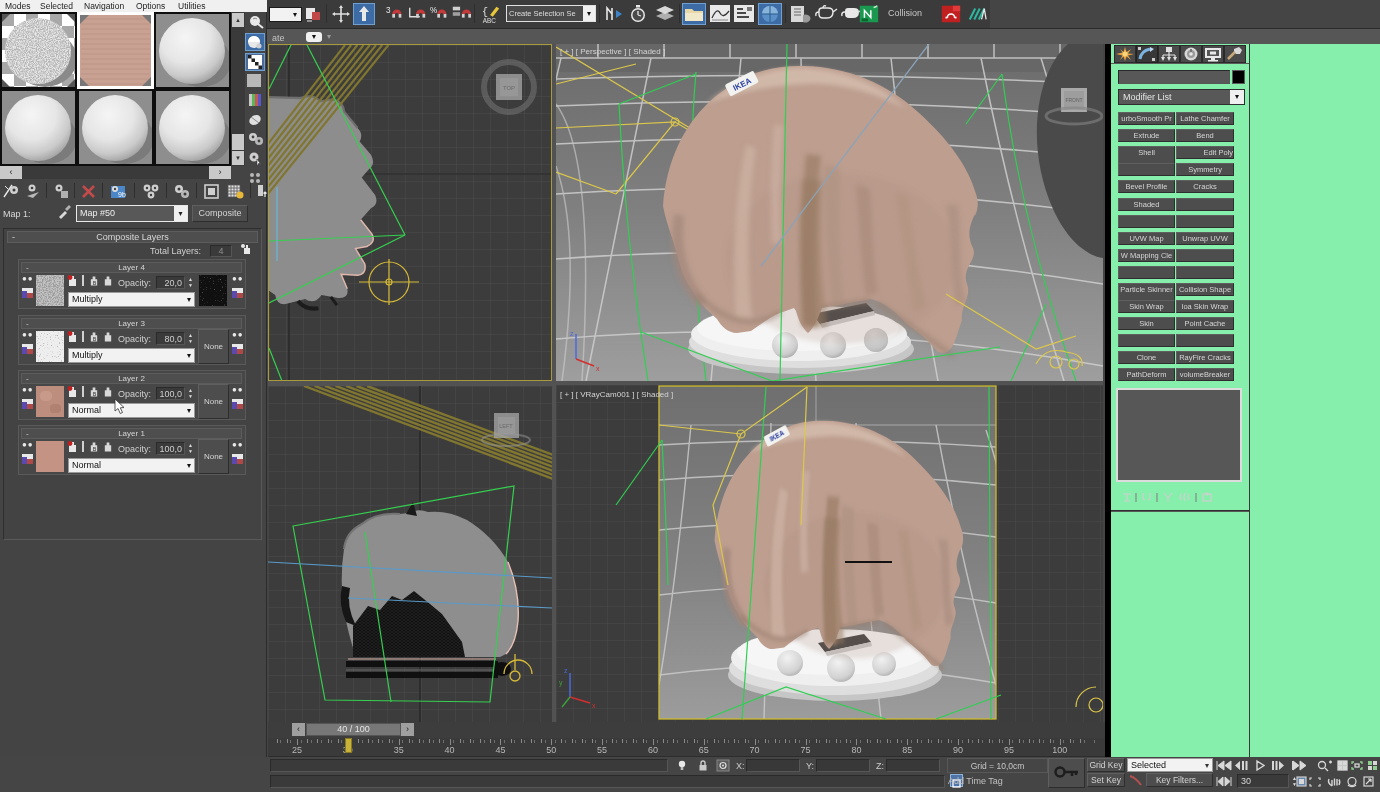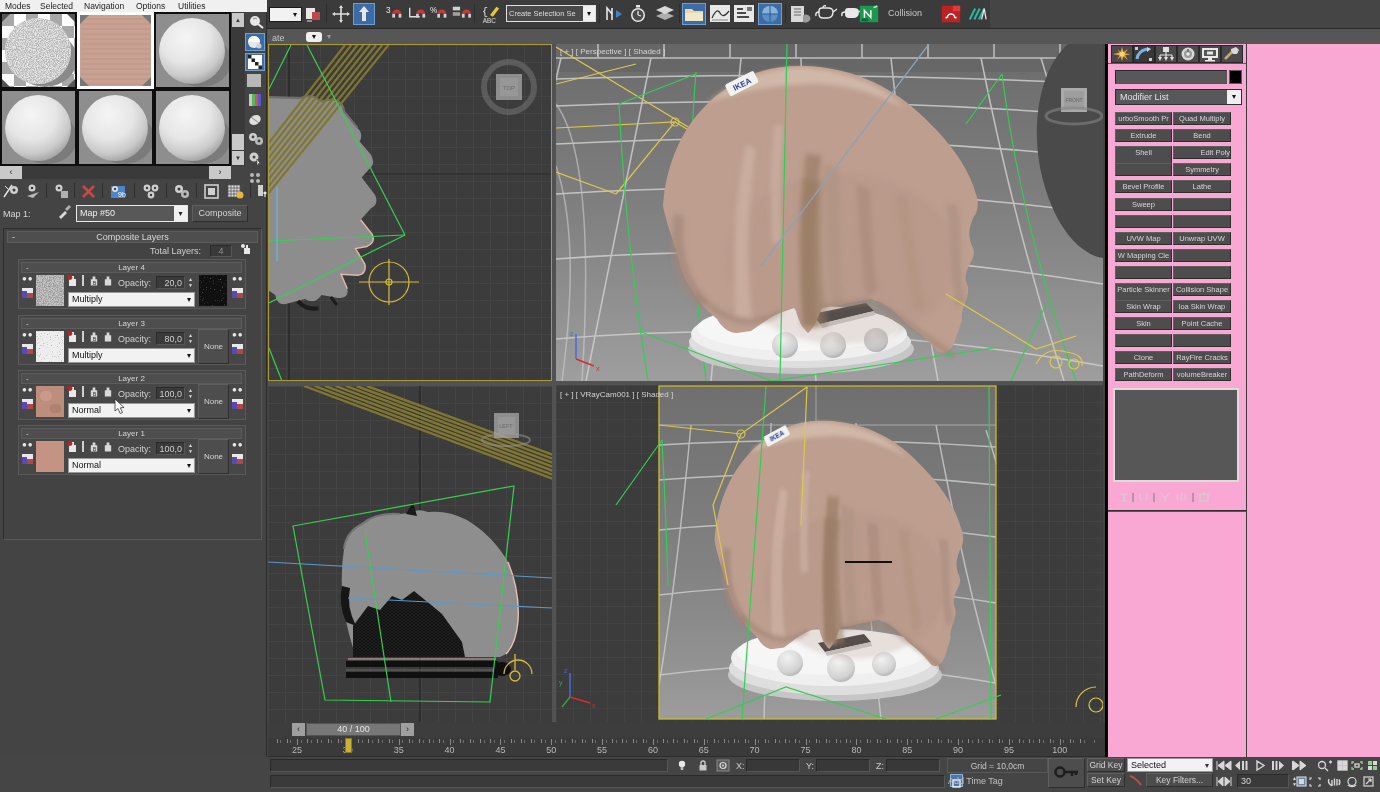--- a/index.html
+++ b/index.html
@@ -1141,21 +1141,21 @@
         <rect x="3" y="4" width="5" height="5" fill="#d8d8d8" stroke="none"></rect>
     <path d="M16 3 h-2 v2 M22 3 h2 v2 M16 11 h-2 v-2 M22 11 h2 v-2"></path>
     <path d="M36 11 C33 9 32 6 33 4 M36 11 L36 5 M38.5 10.5 L38.5 3.5 M41 10.5 L41 4 M43 10 C44 8 44 6 43 4.5" stroke-width="1.4"></path>
     <circle cx="56" cy="6.5" r="4"></circle>
         <path d="M52 10 a6 6 0 0 0 8 0" stroke-width="1.6"></path>
     <rect x="68" y="2" width="9" height="9"></rect>
         <path d="M70 9 L75 4 M75 4 h-3 M75 4 v3"></path>
   </svg>
 </div>
 
-<div class="abs" id="cmdpanel" style="left:1105px;top:44px;width:275px;height:713px;background:#f9a8d4;border-left:3px solid #000000;">
+<div class="abs" id="cmdpanel" style="left:1105px;top:44px;width:275px;height:713px;background:#86efac;border-left:6px solid #000000;">
 
     <div class="abs" style="left:3px;top:1px;width:134px;height:18px;">
       <div class="abs" style="left:0;top:0;width:22px;height:18px;background:#4a4a4a;border:1px solid #2a2a2a;"><svg width="20" height="16" viewBox="0 0 20 16">
             <g fill="#e8a33d">
               <path d="M10 1 L11.5 6 L16 3 L13 7.5 L19 8 L13 9.5 L16 14 L11.5 10.5 L10 15 L8.5 10.5 L5 14 L7.5 9.5 L1 8 L7.5 6.5 L5 3 L8.5 6 Z"></path>
             </g>
             <circle cx="10" cy="8" r="2.5" fill="#f6d57c"></circle>
           </svg></div>
       <div class="abs" style="left:22px;top:0;width:22px;height:18px;background:#383838;border:1px solid #222;"><svg width="20" height="16" viewBox="0 0 20 16">
             <path d="M3 13 Q4 5 13 3" fill="none" stroke="#7ab2e0" stroke-width="3"></path>
@@ -1189,30 +1189,30 @@
     <div class="abs" style="left:0px;top:19px;width:138px;height:1px;background:#5a5a5a;"></div>
 
     <div class="sunken abs" style="left:7px;top:26px;width:112px;height:14px;background:#585858;"></div>
     <div class="abs" style="left:121px;top:26px;width:13px;height:14px;background:#000;border:1px solid #5a5a5a;"></div>
 
     <div class="abs" style="left:7px;top:45px;width:127px;height:16px;background:#585858;border:1px solid #2e2e2e;">
       <span class="abs" style="left:4px;top:2px;color:#e4e4e4;font-size:9px;">Modifier List</span>
       <div class="abs" style="right:0;top:0;width:14px;height:14px;background:#f0f0f0;color:#111;font-size:8px;text-align:center;line-height:14px;">▾</div>
     </div>
     <div class="btn abs" style="left:7px;top:68px;width:57px;height:13px;font-size:7.5px;line-height:11px;">urboSmooth Pr</div>
-    <div class="btn abs" style="left:65px;top:68px;width:58px;height:13px;font-size:7.5px;line-height:11px;">Quad Multiply</div>
+    <div class="btn abs" style="left:65px;top:68px;width:58px;height:13px;font-size:7.5px;line-height:11px;">Lathe Chamfer</div>
     <div class="btn abs" style="left:7px;top:85px;width:57px;height:13px;font-size:7.5px;line-height:11px;">Extrude</div>
     <div class="btn abs" style="left:65px;top:85px;width:58px;height:13px;font-size:7.5px;line-height:11px;">Bend</div>
     <div class="btn abs" style="left:7px;top:102px;width:57px;height:23px;font-size:7.5px;line-height:11px;">Shell</div>
     <div class="btn abs" style="left:65px;top:102px;width:58px;height:13px;font-size:7.5px;line-height:11px;text-align:right;">Edit Poly</div>
     <div class="btn abs" style="left:7px;top:119px;width:57px;height:13px;font-size:7.5px;line-height:11px;"></div>
     <div class="btn abs" style="left:65px;top:119px;width:58px;height:13px;font-size:7.5px;line-height:11px;">Symmetry</div>
     <div class="btn abs" style="left:7px;top:136px;width:57px;height:13px;font-size:7.5px;line-height:11px;">Bevel Profile</div>
-    <div class="btn abs" style="left:65px;top:136px;width:58px;height:13px;font-size:7.5px;line-height:11px;">Lathe</div>
-    <div class="btn abs" style="left:7px;top:154px;width:57px;height:13px;font-size:7.5px;line-height:11px;">Sweep</div>
+    <div class="btn abs" style="left:65px;top:136px;width:58px;height:13px;font-size:7.5px;line-height:11px;">Cracks</div>
+    <div class="btn abs" style="left:7px;top:154px;width:57px;height:13px;font-size:7.5px;line-height:11px;">Shaded</div>
     <div class="btn abs" style="left:65px;top:154px;width:58px;height:13px;font-size:7.5px;line-height:11px;"></div>
     <div class="btn abs" style="left:7px;top:171px;width:57px;height:13px;font-size:7.5px;line-height:11px;"></div>
     <div class="btn abs" style="left:65px;top:171px;width:58px;height:13px;font-size:7.5px;line-height:11px;"></div>
     <div class="btn abs" style="left:7px;top:188px;width:57px;height:13px;font-size:7.5px;line-height:11px;">UVW Map</div>
     <div class="btn abs" style="left:65px;top:188px;width:58px;height:13px;font-size:7.5px;line-height:11px;">Unwrap UVW</div>
     <div class="btn abs" style="left:7px;top:205px;width:57px;height:13px;font-size:7.5px;line-height:11px;">W Mapping Cle</div>
     <div class="btn abs" style="left:65px;top:205px;width:58px;height:13px;font-size:7.5px;line-height:11px;"></div>
     <div class="btn abs" style="left:7px;top:222px;width:57px;height:13px;font-size:7.5px;line-height:11px;"></div>
     <div class="btn abs" style="left:65px;top:222px;width:58px;height:13px;font-size:7.5px;line-height:11px;"></div>
     <div class="btn abs" style="left:7px;top:239px;width:57px;height:25px;font-size:7.5px;line-height:11px;">Particle Skinner</div>

